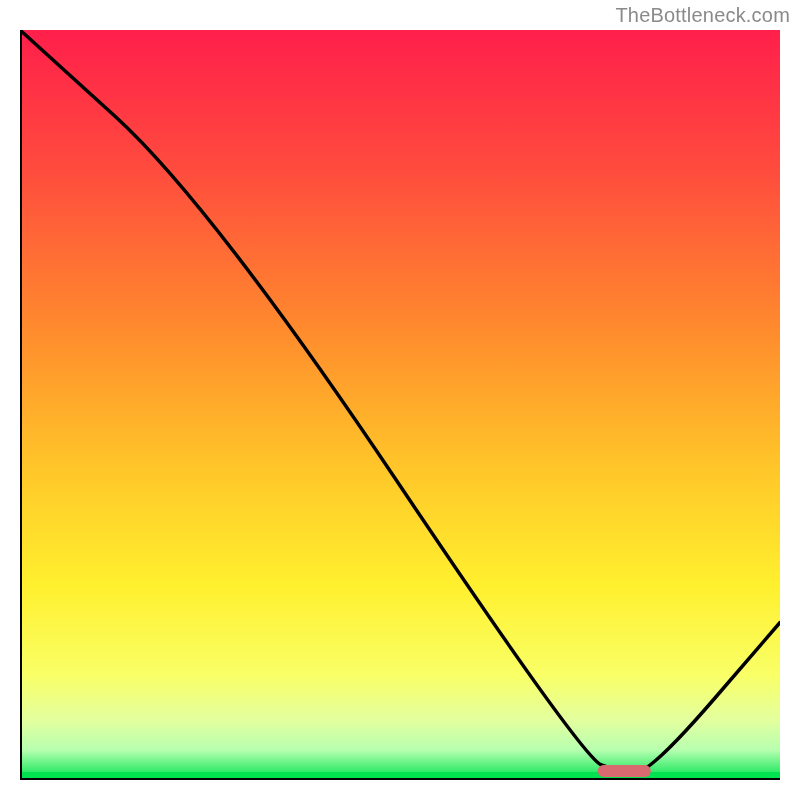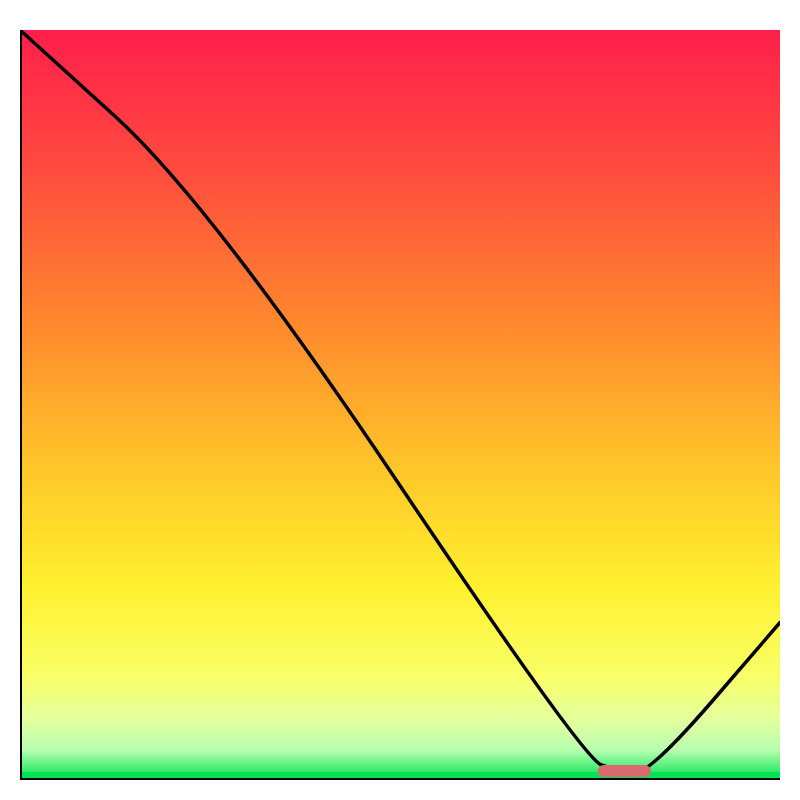--- a/index.html
+++ b/index.html
@@ -33,20 +33,21 @@
     height: 750px;
   }
   svg {
     display: block;
   }
 </style>
 </head>
 <body>
 
 <div class="container">
+  <div class="attribution">TheBottleneck.com</div>
 
   <div class="plot-area">
     <svg id="chart-svg" width="760" height="750" viewBox="0 0 760 750">
       <defs>
         <linearGradient id="bg-grad" x1="0" y1="0" x2="0" y2="1">
             <stop offset="0%" stop-color="#ff1f4b"></stop>
             <stop offset="18%" stop-color="#ff4a3e"></stop>
             <stop offset="40%" stop-color="#ff8b2d"></stop>
             <stop offset="57.99999999999999%" stop-color="#ffc529"></stop>
             <stop offset="74%" stop-color="#fff02e"></stop>

